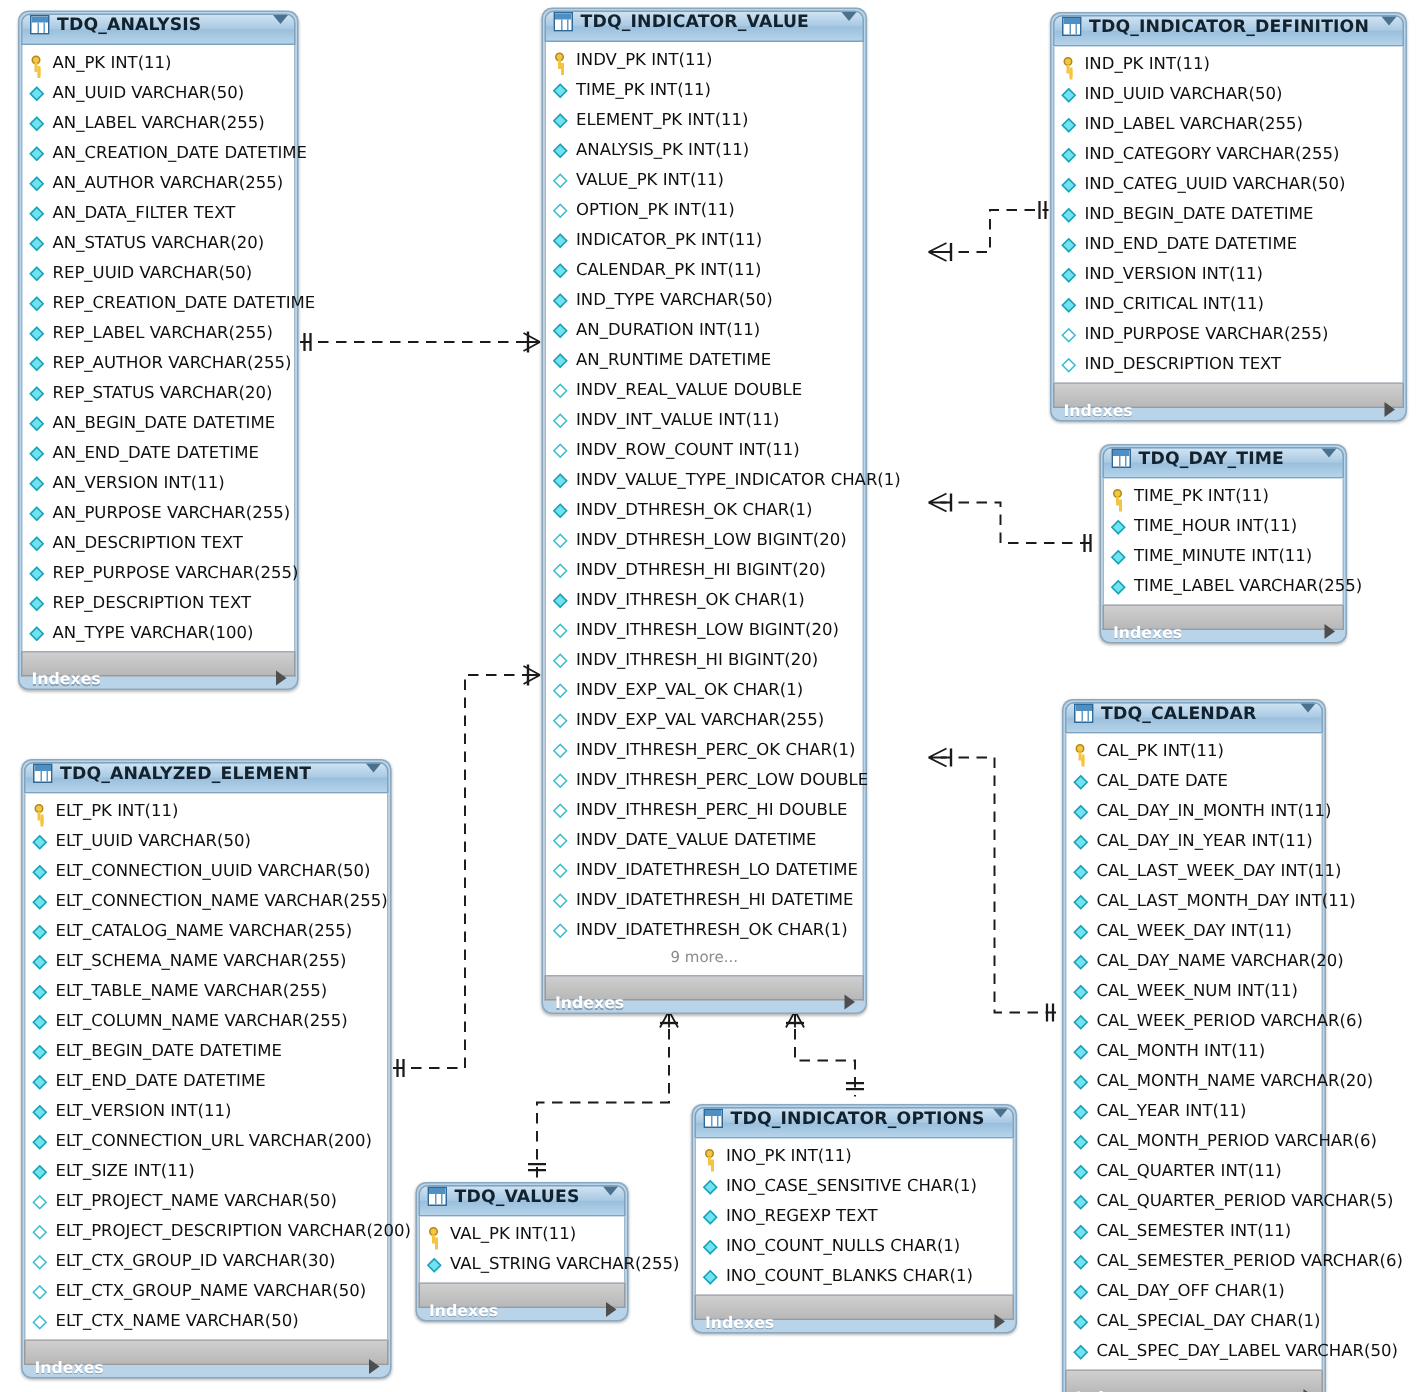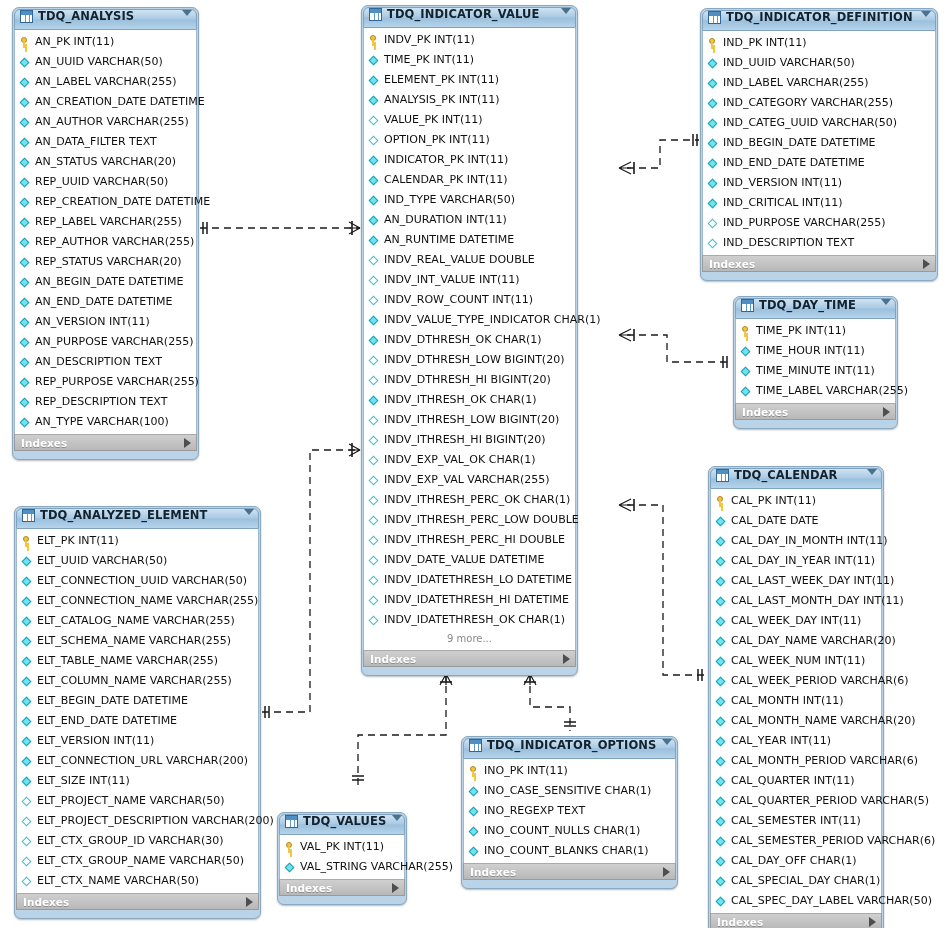--- a/index.html
+++ b/index.html
@@ -161,22 +161,22 @@
     text-align: center;
     font-size: 10px;
     color: #8a8a8a;
     height: 18px;
     line-height: 18px;
   }
   .ent-foot {
     height: 17px;
     box-sizing: border-box;
     display: flex;
-    align-items: center;
-    padding: 0 5px 0 6px;
+    align-items: flex-start;
+    padding: 12px 5px 0 6px;
     background: linear-gradient(to bottom,#cfcfcf 0%, #b8b8b8 100%);
     border: 1px solid #9a9a9a;
     border-top: 1px solid #aaa;
   }
   .foot-label {
     font-size: 10.5px;
     font-weight: bold;
     color: #ffffff;
     text-shadow: 0 1px 0 rgba(0,0,0,.25);
     flex: 1 1 auto;
@@ -742,21 +742,21 @@
           <div class="col">
             <span class="glyph g-dia-open"></span>
             <span>ELT_CTX_NAME VARCHAR(50)</span>
           </div>
         </div>
         <div class="ent-foot">
           <span class="foot-label">Indexes</span>
           <span class="foot-arrow"></span>
         </div>
       </div>
-      <div class="entity" style="left: 277px; top: 812px; width: 130px;">
+      <div class="entity" style="left: 277px; top: 788px; width: 142px;">
         <div class="ent-head">
           <span class="tbl-icon"></span>
           <span class="ent-title">TDQ_VALUES</span>
           <span class="collapse-arrow"></span>
         </div>
         <div class="ent-body">
           <div class="col">
             <span class="glyph g-key"></span>
             <span>VAL_PK INT(11)</span>
           </div>

